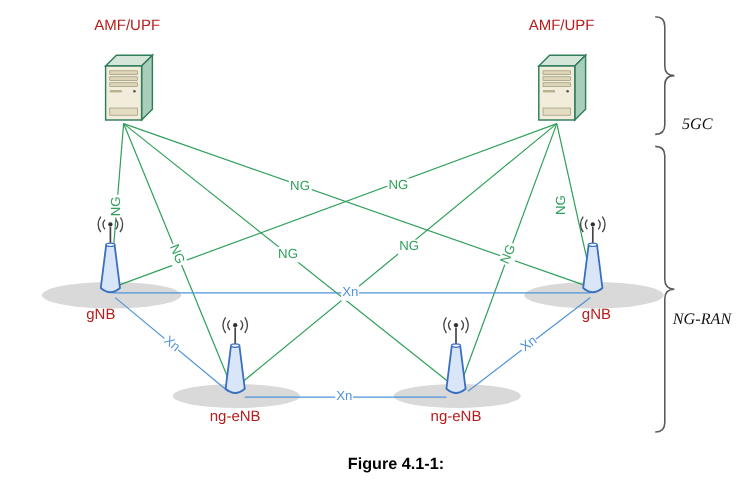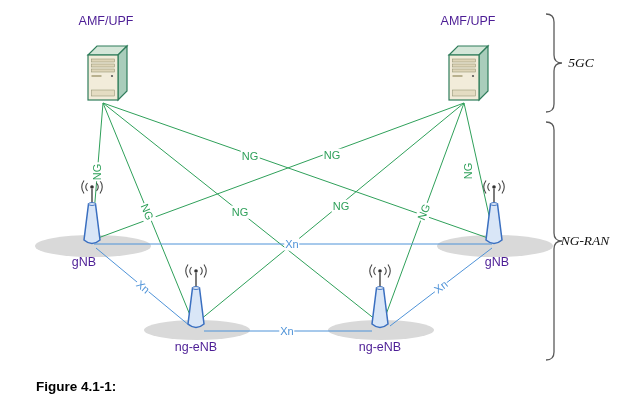--- a/index.html
+++ b/index.html
@@ -12,32 +12,34 @@
     font-family: "Liberation Sans", sans-serif;
     overflow: hidden;
   }
   .layer { position: absolute; left: 0; top: 0; }
   .lbl {
     position: absolute;
     white-space: nowrap;
     transform: translate(-50%, -50%);
     line-height: 1.15;
   }
-  .node-lbl { font-size: 12.5px; color: #4c1d95; }
+  .node-lbl { font-size: 12.5px; color: #b91c1c; }
   .if-lbl { font-size: 11px; background: #fff; padding: 0 1px; }
   .region-lbl {
     font-family: "Liberation Serif", serif;
     font-style: italic;
     font-size: 13.5px;
     color: #111;
+    margin-top: 40px;
   }
   .caption {
     position: absolute;
     left: 0; right: 0; top: 379px;
     display: flex;
+    justify-content: center;
     gap: 22px;
     font-size: 13.5px;
     font-weight: bold;
     color: #000;
     padding-left: 36px;
   }
   .caption .mark {
     font-weight: normal;
     font-size: 11px;
     color: #7a9bc4;
@@ -119,19 +121,19 @@
   <div class="lbl if-lbl" style="left: 341px; top: 206px; color: rgb(47, 160, 90);">NG</div>
   <div class="lbl if-lbl" style="left: 424px; top: 212px; transform: translate(-50%, -50%) rotate(-68deg); color: rgb(47, 160, 90);">NG</div>
   <div class="lbl if-lbl" style="left: 468px; top: 171px; transform: translate(-50%, -50%) rotate(-90deg); color: rgb(47, 160, 90);">NG</div>
 
   <div class="lbl if-lbl" style="left: 292px; top: 244px; color: rgb(79, 147, 216);">Xn</div>
   <div class="lbl if-lbl" style="left: 143px; top: 287px; transform: translate(-50%, -50%) rotate(40deg); color: rgb(79, 147, 216);">Xn</div>
   <div class="lbl if-lbl" style="left: 287px; top: 331px; color: rgb(79, 147, 216);">Xn</div>
   <div class="lbl if-lbl" style="left: 441px; top: 287px; transform: translate(-50%, -50%) rotate(-37deg); color: rgb(79, 147, 216);">Xn</div>
 
   <div class="lbl region-lbl" style="left:581px;top:63px;">5GC</div>
-  <div class="lbl region-lbl" style="left:585px;top:241px;">NG-RAN</div>
+  <div class="lbl region-lbl" style="left:585px;top:226px;">NG-RAN</div>
 
   <div class="caption">
     <span>Figure 4.1-1:</span>
   </div>
 
 </div>
 
 </body></html>

